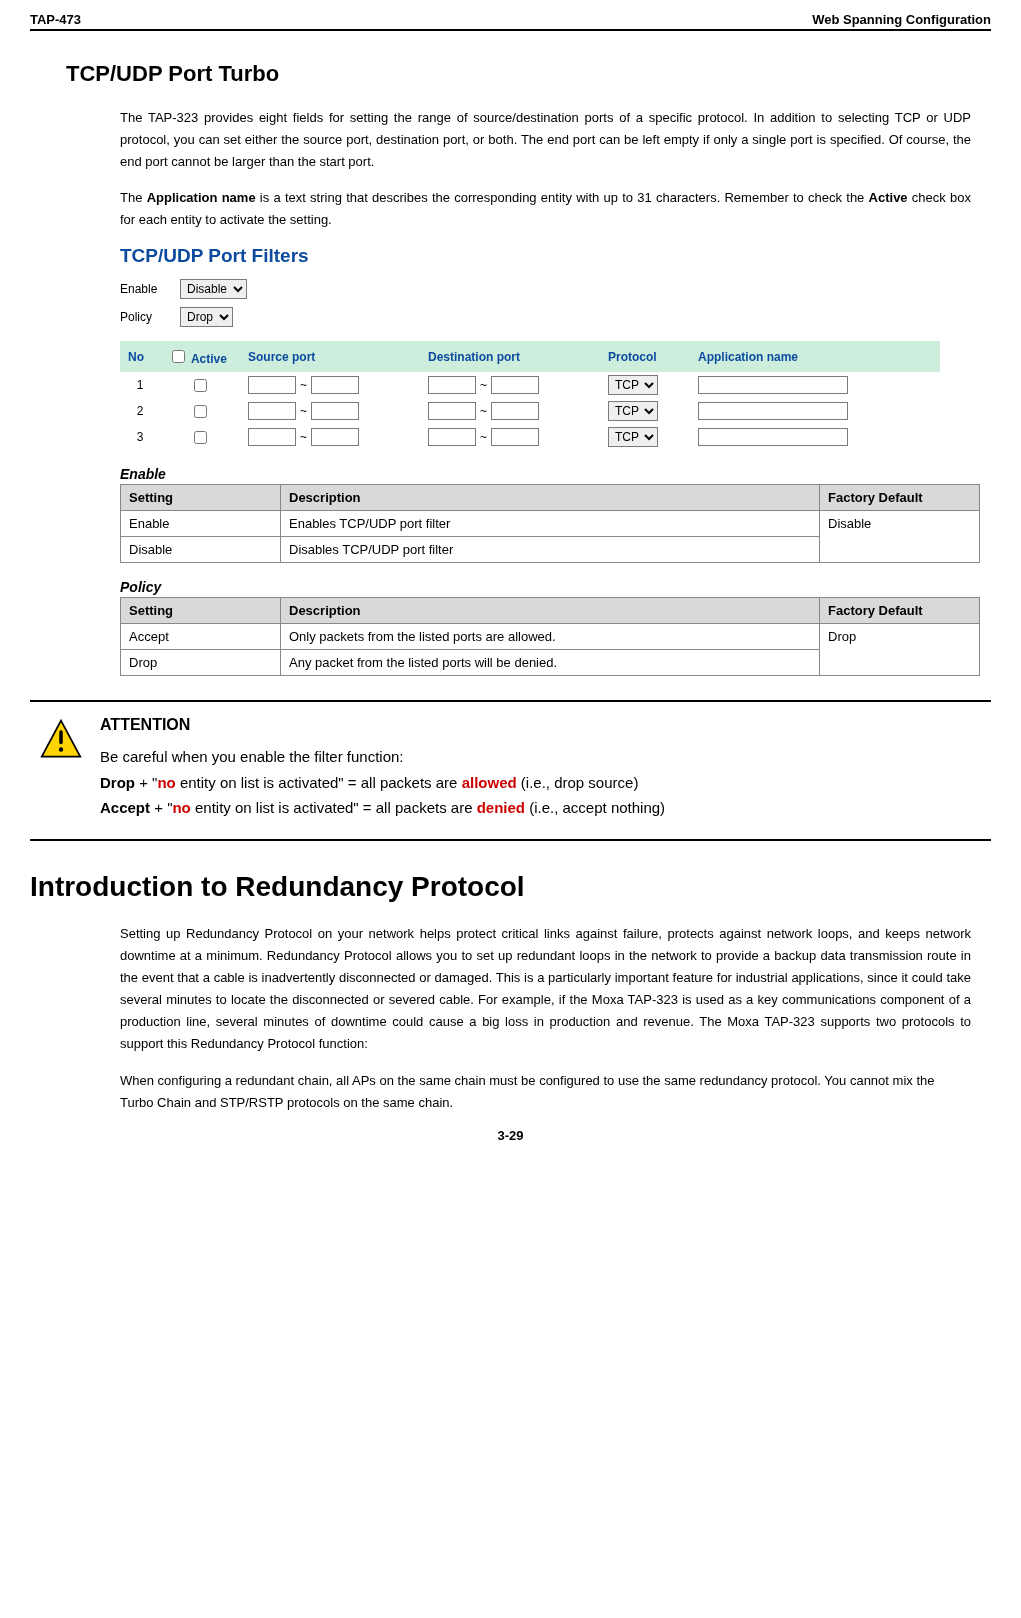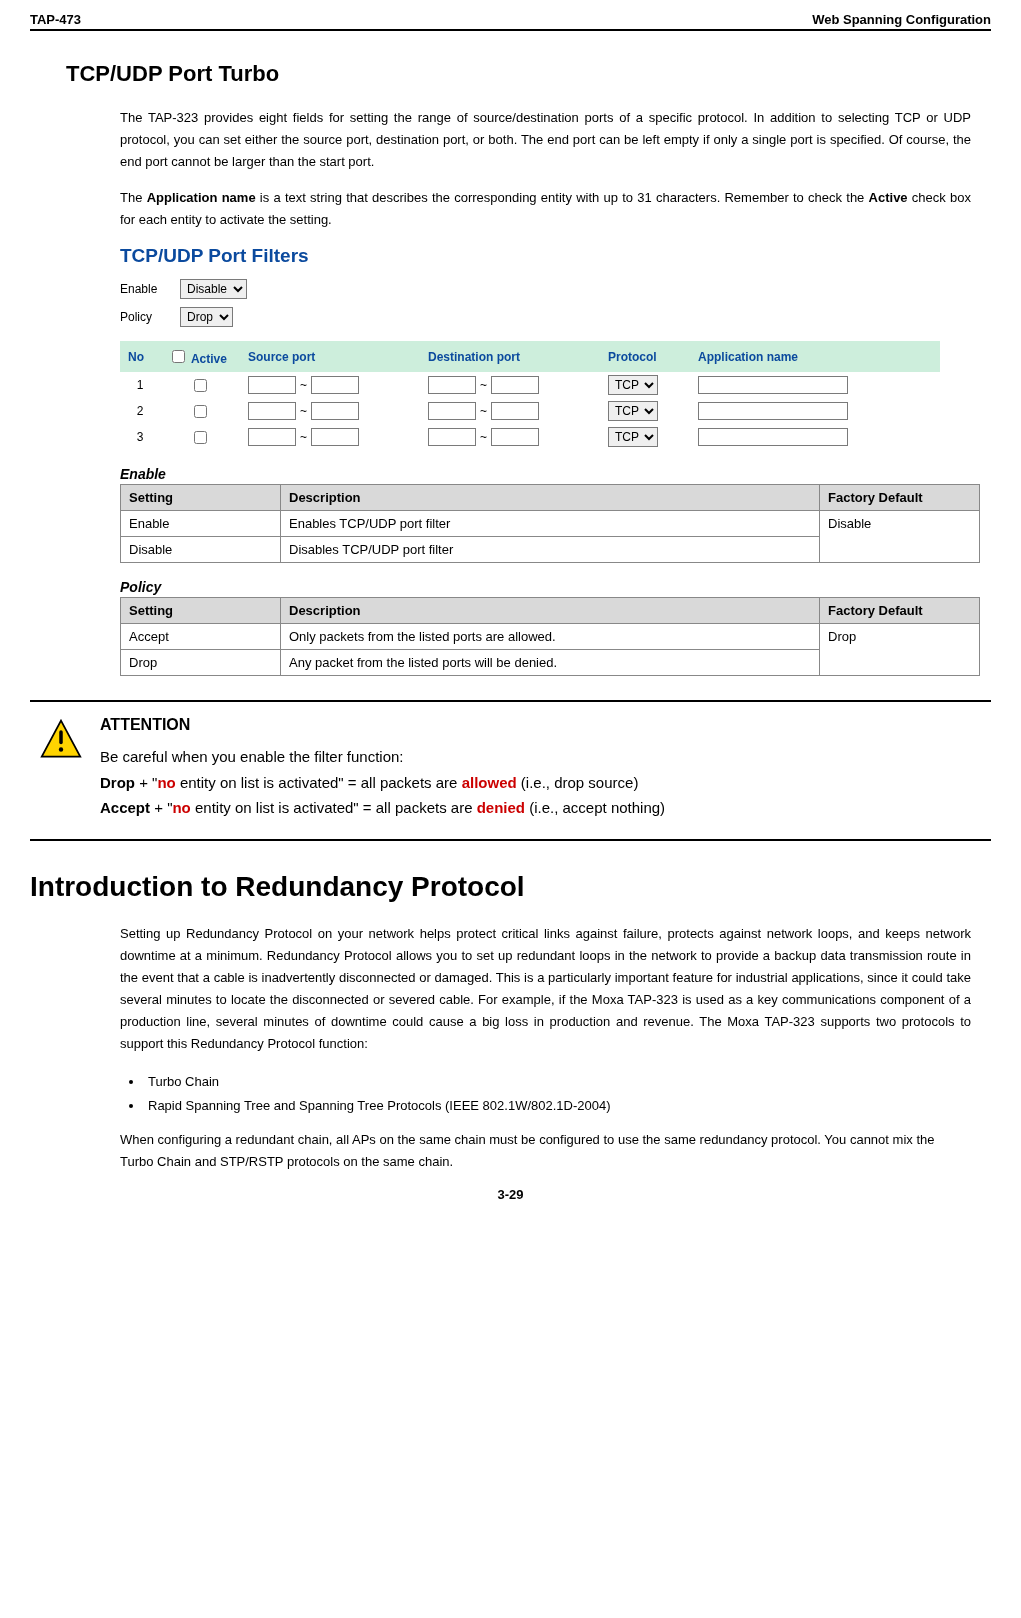--- a/index.html
+++ b/index.html
@@ -282,22 +282,18 @@
       <div class="attn-line">
         <span class="bold">Accept</span><span> + "</span><span class="red-bold">no</span><span> entity on list is activated" = all packets are </span><span class="red-bold">denied</span><span> (i.e., accept nothing)</span>
       </div>
     </div>
   </div>
 
   <h1 class="main-title">Introduction to Redundancy Protocol</h1>
 
   <p class="body-text">Setting up Redundancy Protocol on your network helps protect critical links against failure, protects against network loops, and keeps network downtime at a minimum. Redundancy Protocol allows you to set up redundant loops in the network to provide a backup data transmission route in the event that a cable is inadvertently disconnected or damaged. This is a particularly important feature for industrial applications, since it could take several minutes to locate the disconnected or severed cable. For example, if the Moxa TAP-323 is used as a key communications component of a production line, several minutes of downtime could cause a big loss in production and revenue. The Moxa TAP-323 supports two protocols to support this Redundancy Protocol function:</p>
 
-  <ul class="bullets">
-    <li>Turbo Chain</li>
-    <li>Rapid Spanning Tree and Spanning Tree Protocols (IEEE 802.1W/802.1D-2004)</li>
-  </ul>
 
   <p class="body-text-wide">When configuring a redundant chain, all APs on the same chain must be configured to use the same redundancy protocol. You cannot mix the Turbo Chain and STP/RSTP protocols on the same chain.</p>
 
   <div class="page-num">3-29</div>
 
 </div>
 
 </body></html>

